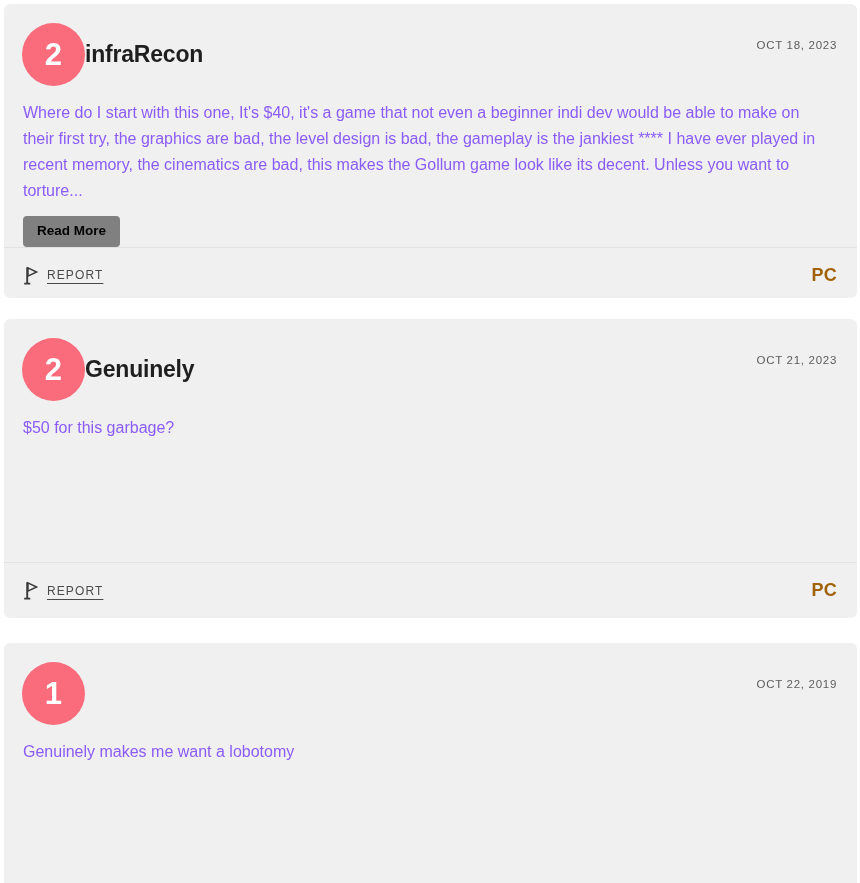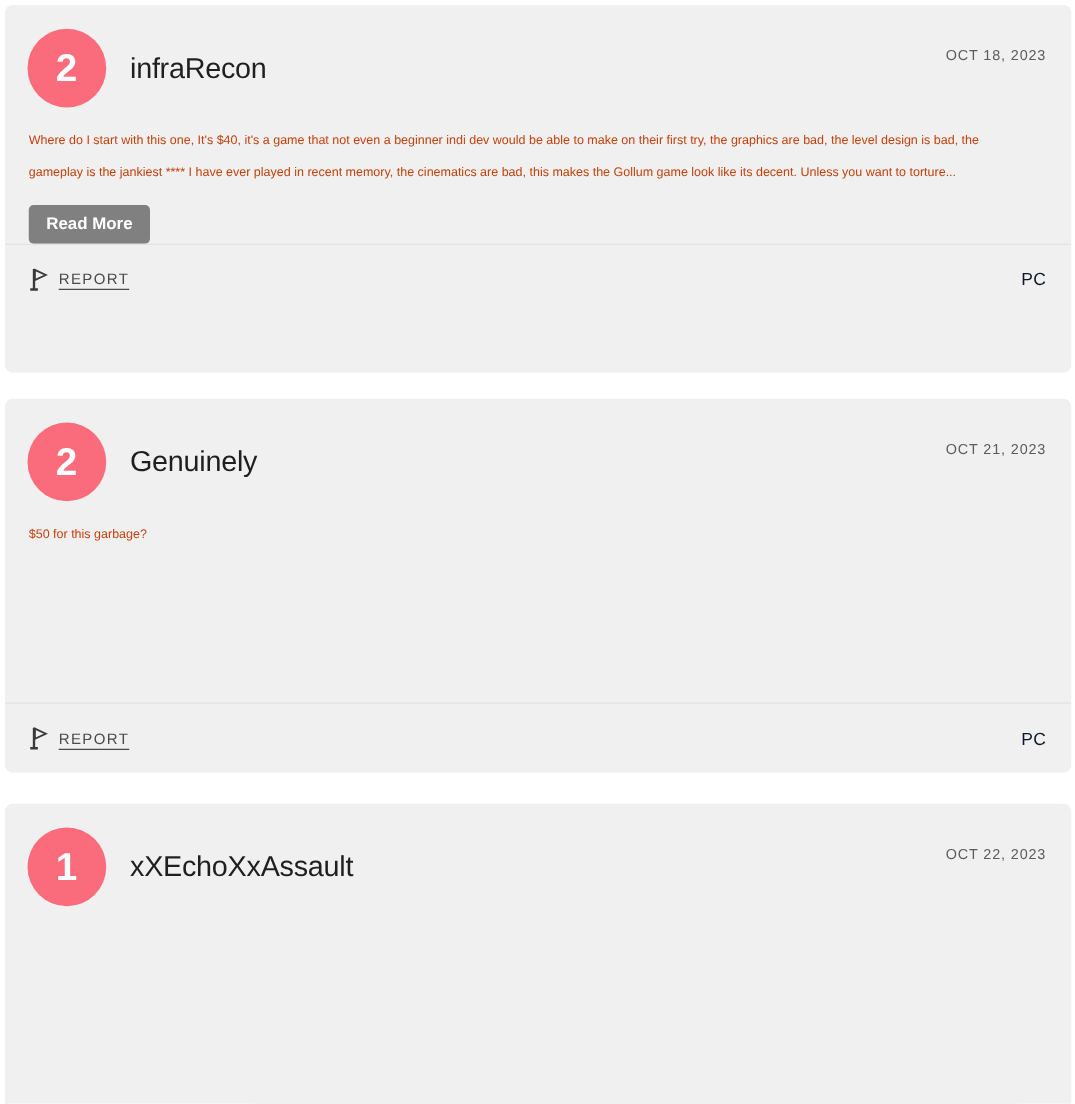--- a/index.html
+++ b/index.html
@@ -57,57 +57,56 @@
     align-items: center;
     justify-content: center;
     font-size: 31px;
     font-weight: 700;
     line-height: 1;
     flex: 0 0 auto;
     letter-spacing: 0.5px;
   }
 
   .username {
-    margin-left: 19px;
     font-size: 23px;
-    font-weight: 400;
+    font-weight: 700;
     color: #1f1f1f;
     letter-spacing: -0.2px;
     white-space: nowrap;
   }
 
   .review-date {
     position: absolute;
     right: 20px;
     top: 50%;
     transform: translateY(-50%);
     font-size: 11.5px;
     letter-spacing: 0.7px;
     color: #5c5c5c;
     font-weight: 400;
     white-space: nowrap;
     margin-left: 46px;
   }
 
   .review-text {
     padding: 14px 32px 0 19px;
-    font-size: 10px;
+    font-size: 16px;
     line-height: 26px;
-    color: #c2410c;
+    color: #8b5cf6;
     font-weight: 400;
   }
 
   .read-more-wrap {
     padding: 12px 0 0 19px;
   }
 
   .read-more {
     display: inline-block;
     background: #808080;
-    color: #ffffff;
+    color: #000000;
     font-size: 13.5px;
     font-weight: 700;
     padding: 8px 14px 9px 14px;
     border: none;
     border-radius: 4px;
     cursor: pointer;
     font-family: "Liberation Sans", sans-serif;
     line-height: 1;
   }
 
@@ -140,23 +139,23 @@
     font-size: 12px;
     letter-spacing: 1.1px;
     color: #4a4a4a;
     text-decoration: underline;
     text-underline-offset: 4px;
     text-decoration-thickness: 1px;
   }
 
   .platform {
     margin-left: auto;
-    font-size: 14px;
-    font-weight: 400;
-    color: #0f172a;
+    font-size: 18px;
+    font-weight: 700;
+    color: #a16207;
     letter-spacing: 0.3px;
   }
 </style>
 </head>
 <body>
 
 <div class="page">
 
   <div class="review-card" id="card-0" style="top:4px; height:294px;">
     <div class="card-body">
@@ -212,20 +211,20 @@
       <div class="platform">PC</div>
     </div>
   </div>
 
   <div class="review-card" id="card-2" style="top:643px; height:299px;">
     <div class="card-body">
       <div class="card-head">
         <div class="avatar">
           <span>1</span>
         </div>
-        <div class="username">xXEchoXxAssault</div>
-        <div class="review-date">OCT 22, 2023</div>
-      </div>
+        <div class="review-date">OCT 22, 2019</div>
+      </div>
+      <div class="review-text">Genuinely makes me want a lobotomy</div>
     </div>
 
   </div>
 
 </div>
 
 </body></html>

